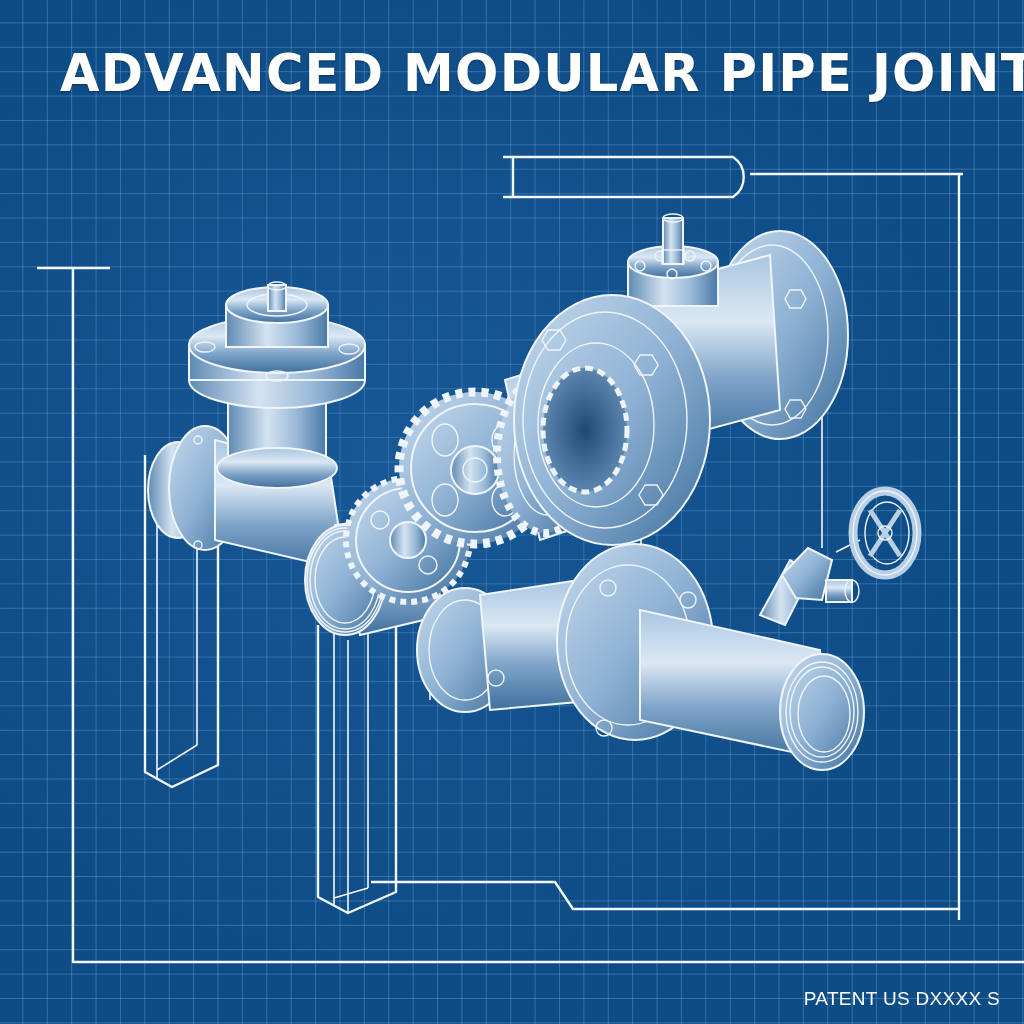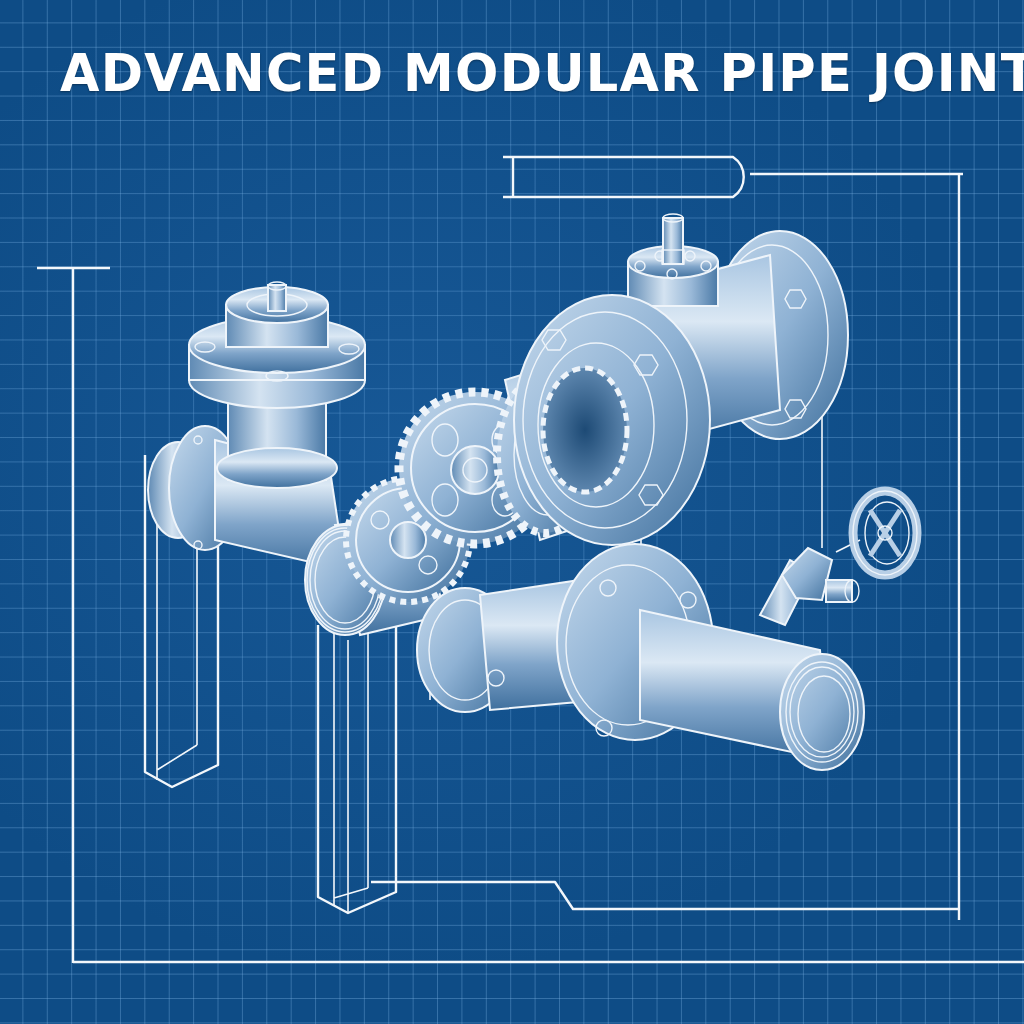--- a/index.html
+++ b/index.html
@@ -206,13 +206,14 @@
       <ellipse cx="885" cy="533" rx="32" ry="42" fill="none" stroke="#b8cfe6" stroke-width="9"></ellipse>
       <ellipse cx="885" cy="533" rx="32" ry="42" class="metal-thin"></ellipse>
       <ellipse cx="887" cy="533" rx="22" ry="31" class="metal-thin"></ellipse>
       <line x1="870" y1="510" x2="900" y2="556" stroke="#b8cfe6" stroke-width="5"></line>
       <line x1="900" y1="510" x2="870" y2="556" stroke="#b8cfe6" stroke-width="5"></line>
       <circle cx="885" cy="533" r="7" fill="#c9dcee" class="metal-thin"></circle>
     </g>
   </svg>
 
   <div class="title">ADVANCED MODULAR PIPE JOINT</div>
+  <div class="patent">PATENT US DXXXX S</div>
 </div>
 
 </body></html>

